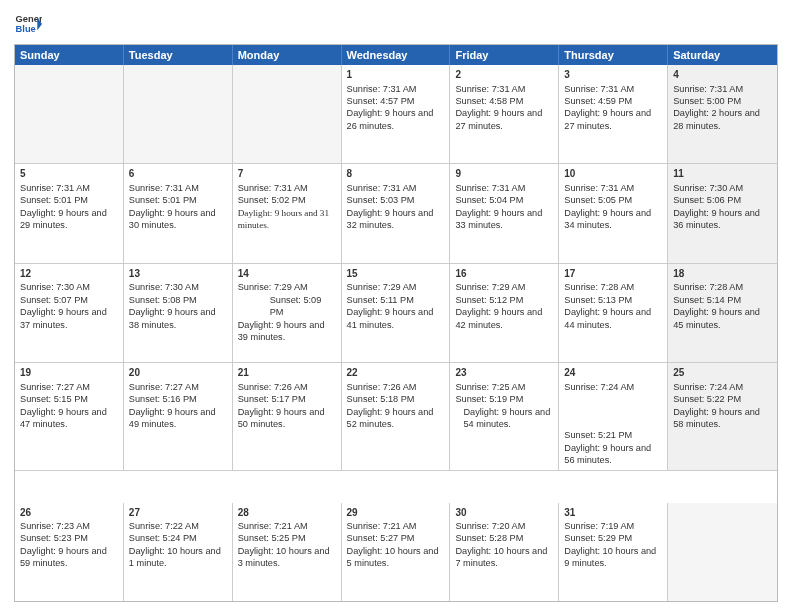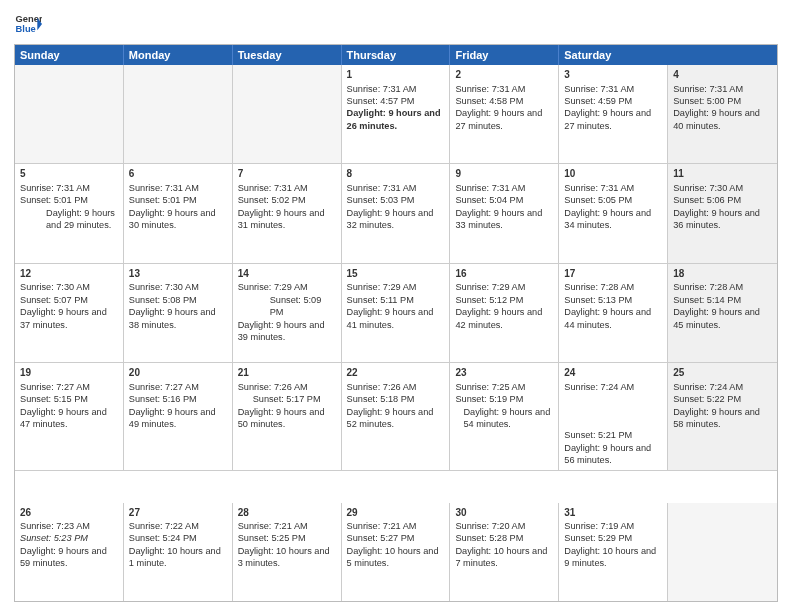--- a/index.html
+++ b/index.html
@@ -110,74 +110,75 @@
     </div>
     <div class="title-block">
       <h1></h1>
       <h2></h2>
     </div>
   </div>
 
   <div class="calendar">
     <div class="cal-header-row">
         <div class="cal-header-cell">Sunday</div>
+        <div class="cal-header-cell">Tuesday</div>
         <div class="cal-header-cell">Monday</div>
-        <div class="cal-header-cell">Tuesday</div>
+        <div class="cal-header-cell">Wednesday</div>
+        <div class="cal-header-cell">Friday</div>
         <div class="cal-header-cell">Thursday</div>
-        <div class="cal-header-cell">Friday</div>
         <div class="cal-header-cell">Saturday</div>
       </div>
     <div class="cal-body">
         <div class="cal-week">
           <div class="cal-cell empty"></div>
           <div class="cal-cell empty"></div>
           <div class="cal-cell empty"></div>
           <div class="cal-cell">
             <span class="day-num">1</span>
             <span style="display: block;">Sunrise: 7:31 AM</span>
             <span style="display: block;">Sunset: 4:57 PM</span>
-            <span style="display: block; font-weight: bold;">Daylight: 9 hours and 26 minutes.</span>
+            <span style="display: block;">Daylight: 9 hours and 26 minutes.</span>
           </div>
           <div class="cal-cell">
             <span class="day-num">2</span>
             <span style="display: block;">Sunrise: 7:31 AM</span>
             <span style="display: block;">Sunset: 4:58 PM</span>
             <span style="display: block;">Daylight: 9 hours and 27 minutes.</span>
           </div>
           <div class="cal-cell">
             <span class="day-num">3</span>
             <span style="display: block;">Sunrise: 7:31 AM</span>
             <span style="display: block;">Sunset: 4:59 PM</span>
             <span style="display: block;">Daylight: 9 hours and 27 minutes.</span>
           </div>
           <div class="cal-cell shaded">
             <span class="day-num">4</span>
             <span style="display: block;">Sunrise: 7:31 AM</span>
             <span style="display: block;">Sunset: 5:00 PM</span>
-            <span style="display: block;">Daylight: 9 hours and 40 minutes.</span>
+            <span style="display: block;">Daylight: 2 hours and 28 minutes.</span>
           </div>
         </div>
         <div class="cal-week">
           <div class="cal-cell">
             <span class="day-num">5</span>
             <span style="display: block;">Sunrise: 7:31 AM</span>
             <span style="display: block;">Sunset: 5:01 PM</span>
-            <span style="display: block; margin-left: 26px;">Daylight: 9 hours and 29 minutes.</span>
+            <span style="display: block;">Daylight: 9 hours and 29 minutes.</span>
           </div>
           <div class="cal-cell">
             <span class="day-num">6</span>
             <span style="display: block;">Sunrise: 7:31 AM</span>
             <span style="display: block;">Sunset: 5:01 PM</span>
             <span style="display: block;">Daylight: 9 hours and 30 minutes.</span>
           </div>
           <div class="cal-cell">
             <span class="day-num">7</span>
             <span style="display: block;">Sunrise: 7:31 AM</span>
             <span style="display: block;">Sunset: 5:02 PM</span>
-            <span style="display: block;">Daylight: 9 hours and 31 minutes.</span>
+            <span style="display: block; font-family: Liberation Serif, serif;">Daylight: 9 hours and 31 minutes.</span>
           </div>
           <div class="cal-cell">
             <span class="day-num">8</span>
             <span style="display: block;">Sunrise: 7:31 AM</span>
             <span style="display: block;">Sunset: 5:03 PM</span>
             <span style="display: block;">Daylight: 9 hours and 32 minutes.</span>
           </div>
           <div class="cal-cell">
             <span class="day-num">9</span>
             <span style="display: block;">Sunrise: 7:31 AM</span>
@@ -250,21 +251,21 @@
           </div>
           <div class="cal-cell">
             <span class="day-num">20</span>
             <span style="display: block;">Sunrise: 7:27 AM</span>
             <span style="display: block;">Sunset: 5:16 PM</span>
             <span style="display: block;">Daylight: 9 hours and 49 minutes.</span>
           </div>
           <div class="cal-cell">
             <span class="day-num">21</span>
             <span style="display: block;">Sunrise: 7:26 AM</span>
-            <span style="display: block; text-align: center;">Sunset: 5:17 PM</span>
+            <span style="display: block;">Sunset: 5:17 PM</span>
             <span style="display: block;">Daylight: 9 hours and 50 minutes.</span>
           </div>
           <div class="cal-cell">
             <span class="day-num">22</span>
             <span style="display: block;">Sunrise: 7:26 AM</span>
             <span style="display: block;">Sunset: 5:18 PM</span>
             <span style="display: block;">Daylight: 9 hours and 52 minutes.</span>
           </div>
           <div class="cal-cell">
             <span class="day-num">23</span>
@@ -282,21 +283,21 @@
             <span class="day-num">25</span>
             <span style="display: block;">Sunrise: 7:24 AM</span>
             <span style="display: block;">Sunset: 5:22 PM</span>
             <span style="display: block;">Daylight: 9 hours and 58 minutes.</span>
           </div>
         </div>
         <div class="cal-week">
           <div class="cal-cell">
             <span class="day-num">26</span>
             <span style="display: block;">Sunrise: 7:23 AM</span>
-            <span style="display: block; font-style: italic;">Sunset: 5:23 PM</span>
+            <span style="display: block;">Sunset: 5:23 PM</span>
             <span style="display: block;">Daylight: 9 hours and 59 minutes.</span>
           </div>
           <div class="cal-cell">
             <span class="day-num">27</span>
             <span style="display: block;">Sunrise: 7:22 AM</span>
             <span style="display: block;">Sunset: 5:24 PM</span>
             <span style="display: block;">Daylight: 10 hours and 1 minute.</span>
           </div>
           <div class="cal-cell">
             <span class="day-num">28</span>

